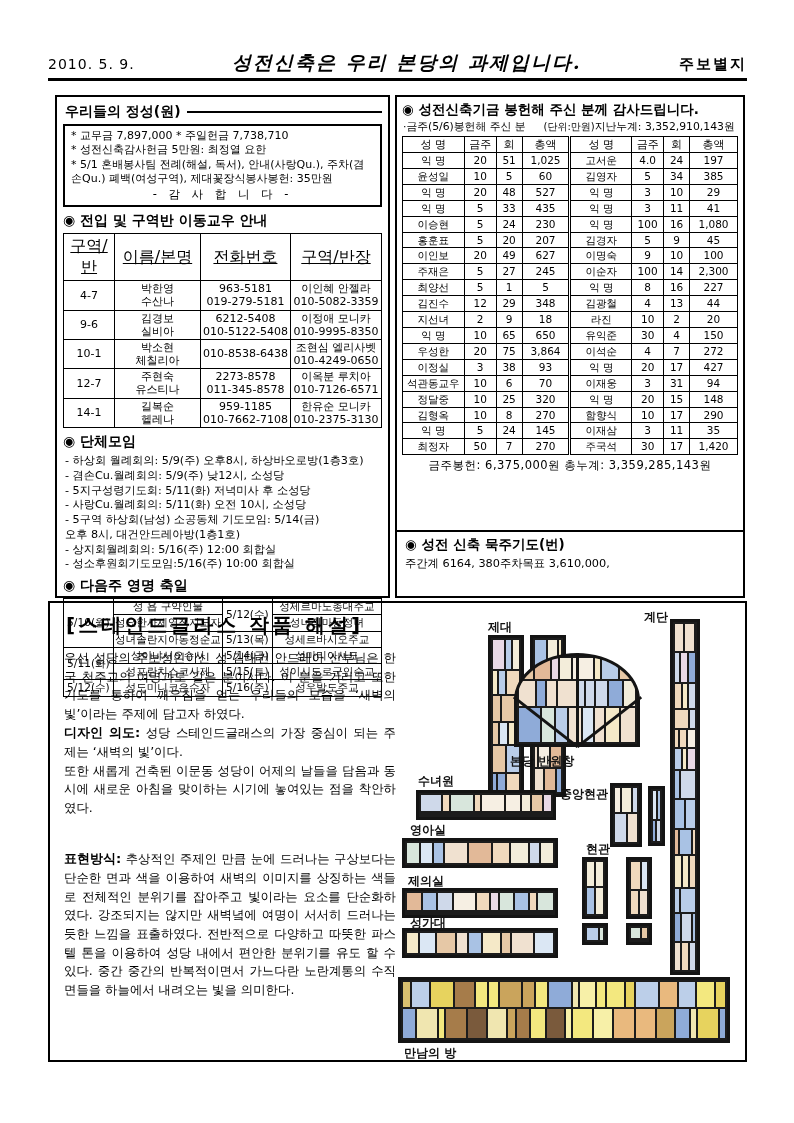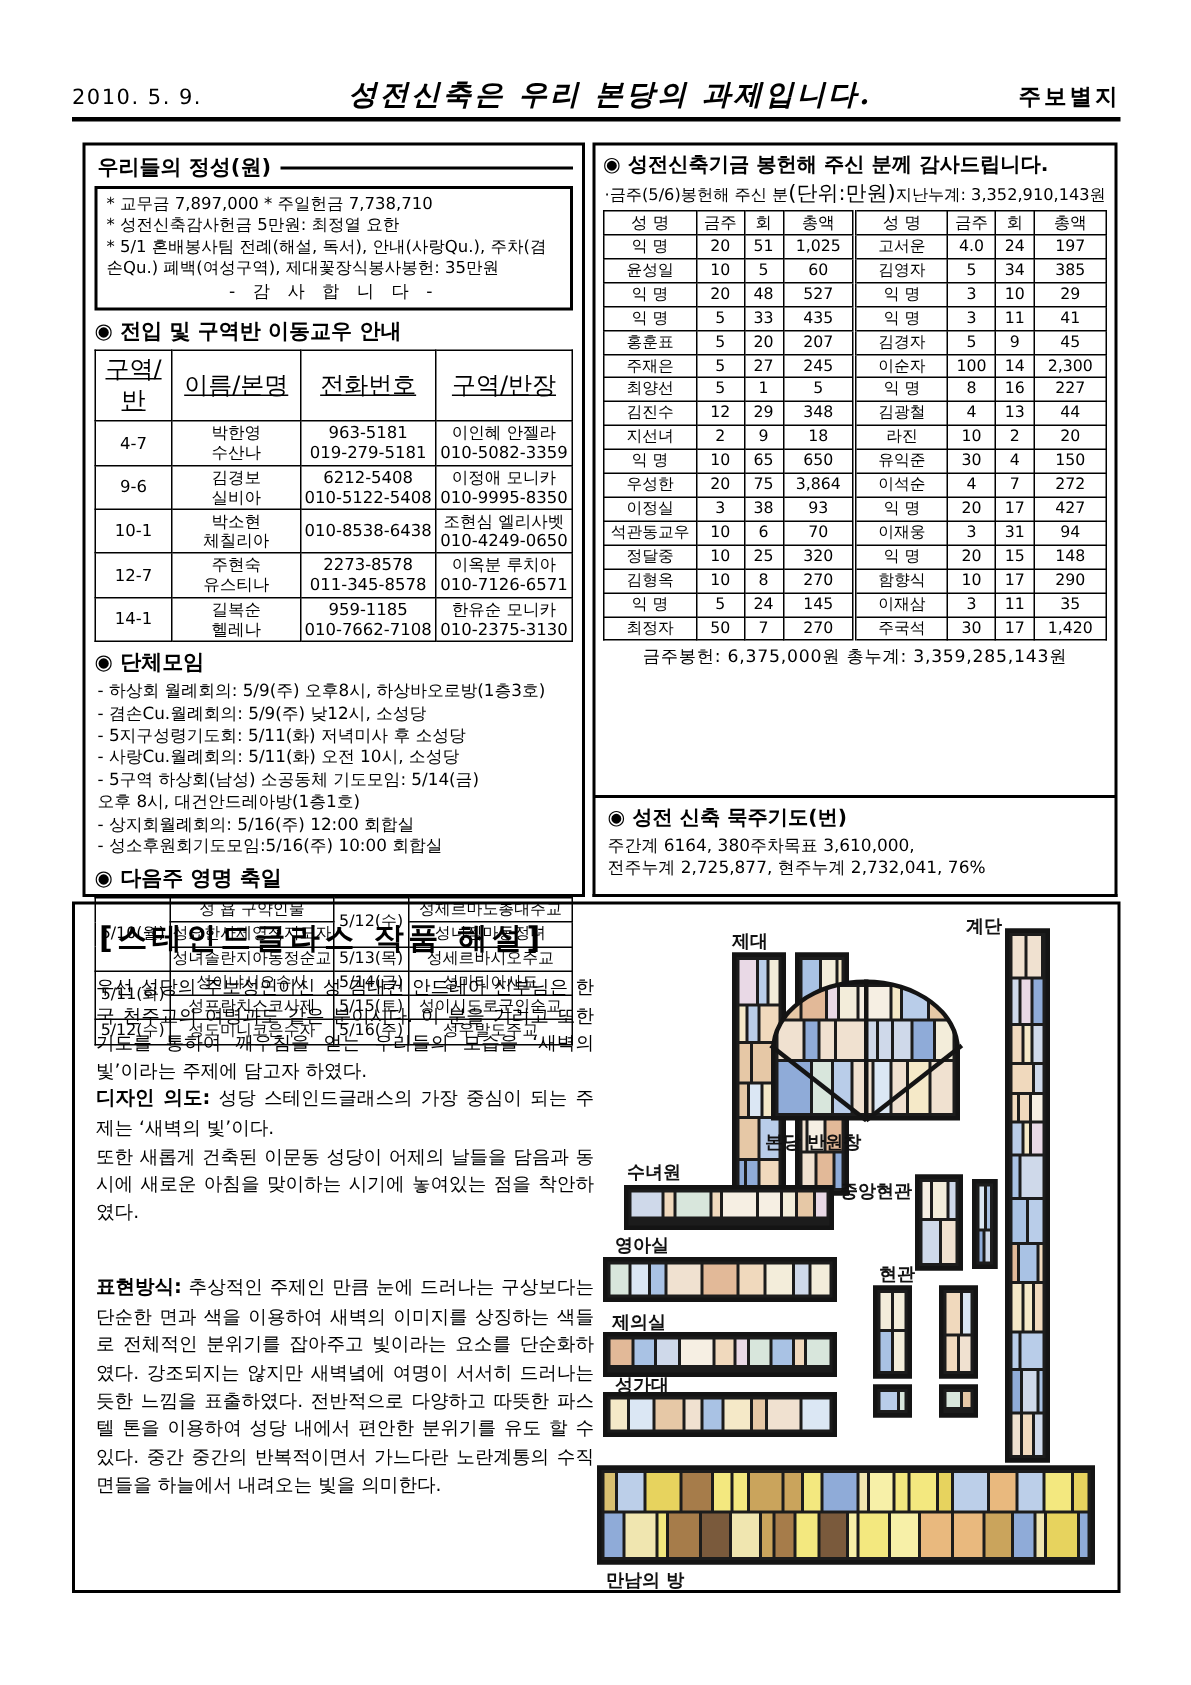--- a/index.html
+++ b/index.html
@@ -27,21 +27,21 @@
   table{border-collapse:collapse;width:100%;}
   td,th{border:1.5px solid #000;text-align:center;vertical-align:middle;}
   .move-table{font-size:11px;}
   .move-table th{font-weight:normal;font-size:16px;padding:2px 1px;text-decoration:underline;}
   .move-table td{padding:1px 1px;line-height:1.2;}
   .meet-list{font-size:11.2px;line-height:1.32;margin-left:2px;}
   .feast-table{font-size:10.6px;}
   .feast-table td{padding:1px 1px;line-height:1.25;}
   .fund-title{font-size:13.5px;font-weight:bold;margin:1px 0 1px 0;}
   .fund-sub{font-size:10.8px;margin:0 0 2px 1px;}
-  .fund-sub .small{font-size:14px;}
+  .fund-sub .small{font-size:10px;margin-left:18px;}
   .fund-table{font-size:10.5px;}
   .fund-table th{font-weight:normal;padding:0 1px;font-size:11px;}
   .fund-table td{padding:0 1px;line-height:1.42;}
   .fund-table td:nth-child(5),.fund-table th:nth-child(5){border-left:3px double #000;}
   .fund-foot{font-size:11.5px;text-align:center;margin-top:3px;letter-spacing:0.5px;}
   .rosary-title{font-size:13.5px;font-weight:bold;margin:1px 0 2px 0;}
   .rosary-line{font-size:11.3px;line-height:1.35;}
   
   .stained-box{position:absolute;left:48px;top:601px;width:699px;height:461px;border:2px solid #000;
                box-sizing:border-box;}
@@ -381,20 +381,46 @@
               </td>
               <td>
                 <div>11</div>
               </td>
               <td>
                 <div>41</div>
               </td>
             </tr>
             <tr>
               <td>
+                <div>이승현</div>
+              </td>
+              <td>
+                <div>5</div>
+              </td>
+              <td>
+                <div>24</div>
+              </td>
+              <td>
+                <div>230</div>
+              </td>
+              <td>
+                <div>익 명</div>
+              </td>
+              <td>
+                <div>100</div>
+              </td>
+              <td>
+                <div>16</div>
+              </td>
+              <td>
+                <div>1,080</div>
+              </td>
+            </tr>
+            <tr>
+              <td>
                 <div>홍훈표</div>
               </td>
               <td>
                 <div>5</div>
               </td>
               <td>
                 <div>20</div>
               </td>
               <td>
                 <div>207</div>
@@ -403,20 +429,46 @@
                 <div>김경자</div>
               </td>
               <td>
                 <div>5</div>
               </td>
               <td>
                 <div>9</div>
               </td>
               <td>
                 <div>45</div>
+              </td>
+            </tr>
+            <tr>
+              <td>
+                <div>이인보</div>
+              </td>
+              <td>
+                <div>20</div>
+              </td>
+              <td>
+                <div>49</div>
+              </td>
+              <td>
+                <div>627</div>
+              </td>
+              <td>
+                <div>이명숙</div>
+              </td>
+              <td>
+                <div>9</div>
+              </td>
+              <td>
+                <div>10</div>
+              </td>
+              <td>
+                <div>100</div>
               </td>
             </tr>
             <tr>
               <td>
                 <div>주재은</div>
               </td>
               <td>
                 <div>5</div>
               </td>
               <td>
@@ -725,21 +777,20 @@
               </td>
             </tr>
           </tbody>
         </table>
       <div class="fund-foot">금주봉헌: 6,375,000원  총누계: 3,359,285,143원</div>
     </div>
     <div class="rosary-box">
       <div class="rosary-title">◉ 성전 신축 묵주기도(번)</div>
       <div class="rosary-line">
           <div>주간계 6164, 380주차목표 3,610,000,</div>
-          <div>전주누계 2,725,877, 현주누계 2,732,041, 76%</div>
         </div>
     </div>
   </div>
 
   <div class="stained-box">
     <div class="sg-title">[스테인드글라스 작품 해설]</div>
 
     <div class="sg-text">
       <p>우선 성당의 주보성인이신 성 김대건 안드레아 신부님은 한국 천주교의 여명과도 같은 분이시다. 이 분을 기리고 또한 기도를 통하여 깨우침을 얻는 우리들의 모습을 ‘새벽의 빛’이라는 주제에 담고자 하였다.</p>
       <p><span class="lead">디자인 의도:</span> <span>성당 스테인드글래스의 가장 중심이 되는 주제는 ‘새벽의 빛’이다.</span></p>

